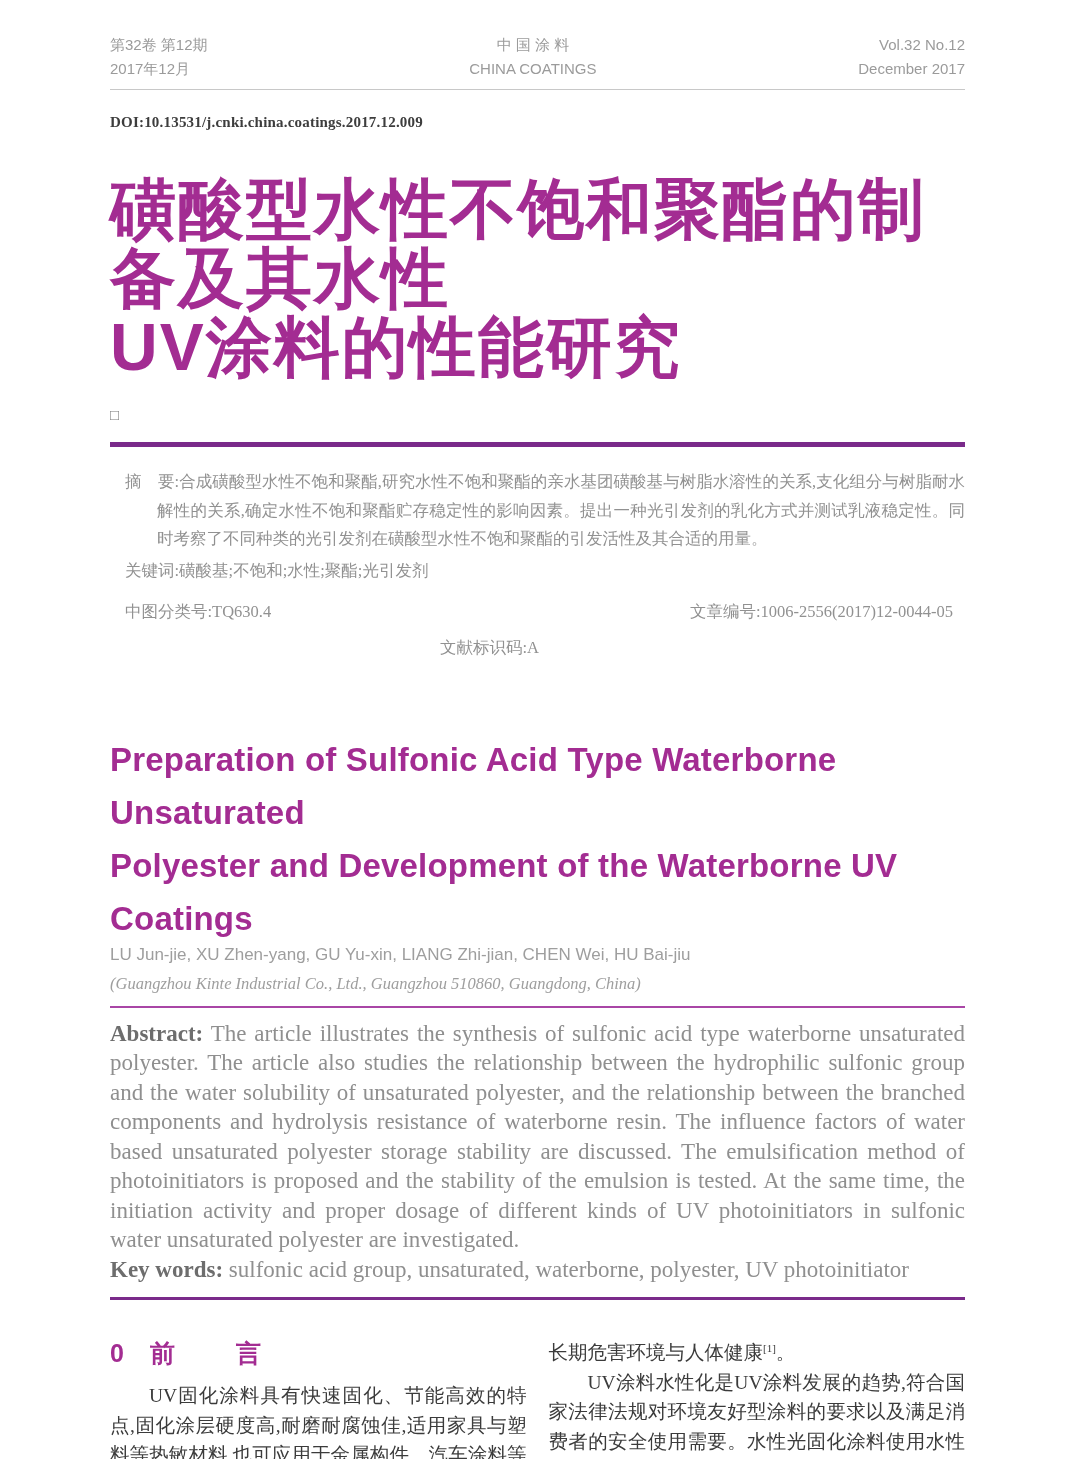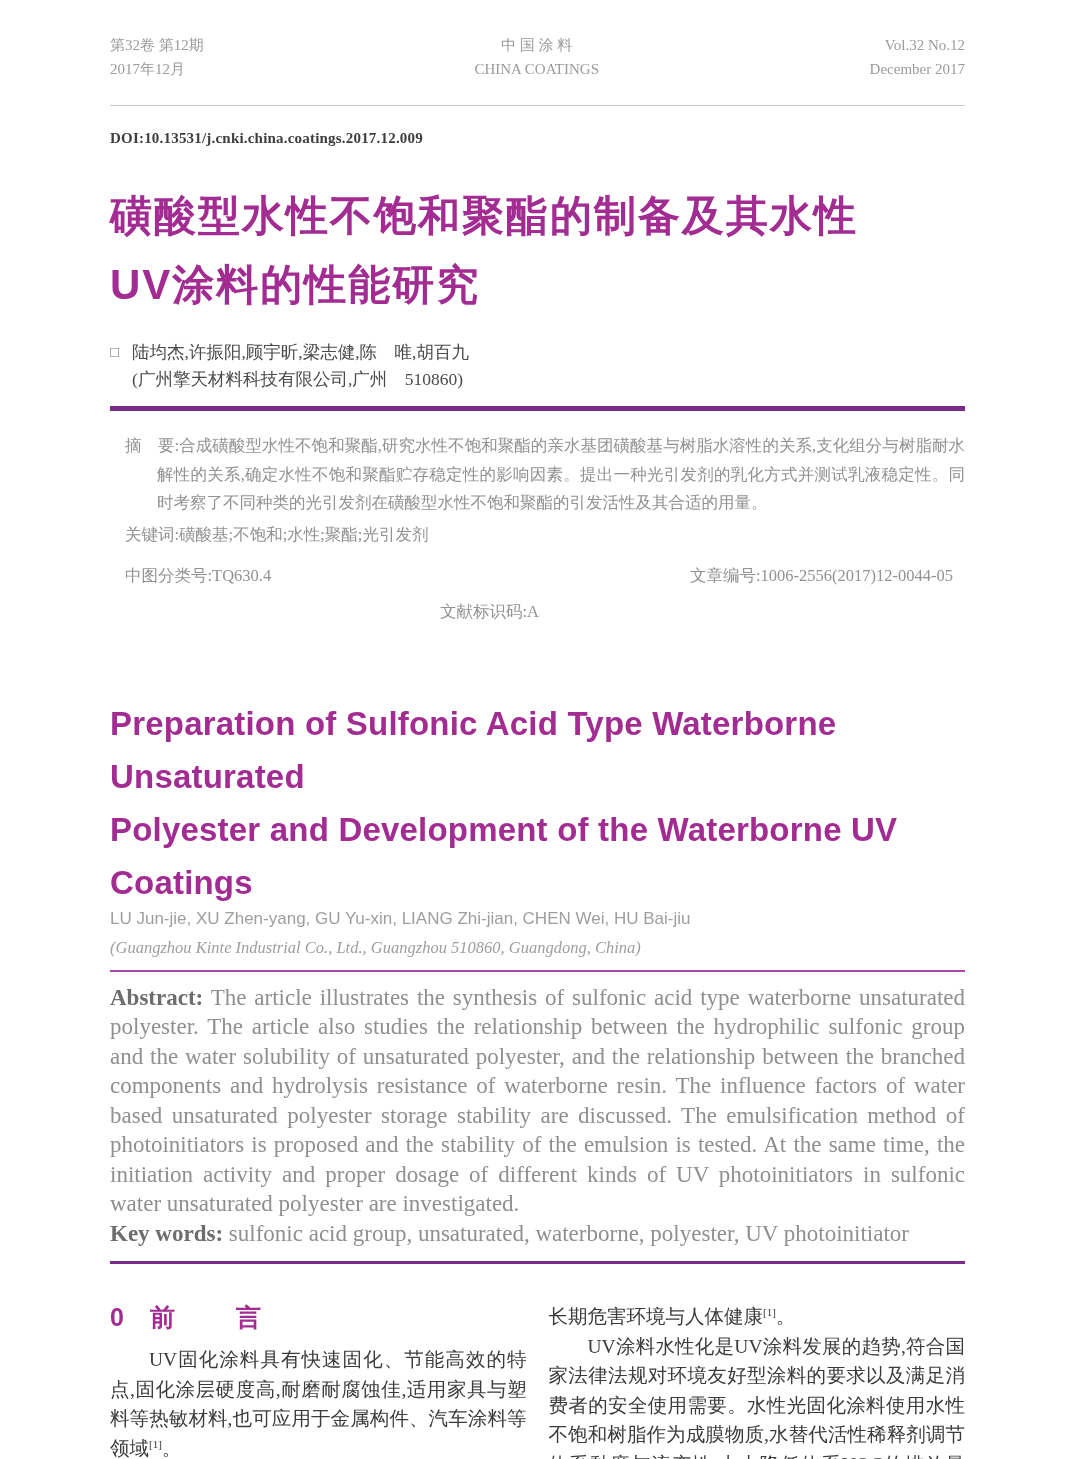--- a/index.html
+++ b/index.html
@@ -5,35 +5,35 @@
   * { margin:0; padding:0; box-sizing:border-box; }
   html,body { background:#e9e9e9; }
   .page {
     position:relative; width:1075px; height:1459px; margin:0 auto;
     background:#ffffff; overflow:hidden; padding:0 110px;
     font-family:"Liberation Serif","DejaVu Serif",serif; color:#3c3c3c;
   }
   
   .j-header {
     display:flex; justify-content:space-between; align-items:flex-end;
-    padding-top:33px; padding-bottom:24px; border-bottom:1px solid #c8c8c8;
-    color:#9b9b9b; font-family:Liberation Serif, serif;
+    padding-top:33px; padding-bottom:8px; border-bottom:1px solid #c8c8c8;
+    color:#9b9b9b; font-family:Liberation Sans, sans-serif;
     font-size:15px; line-height:24px;
   }
   .h-center { text-align:center; }
   .h-right  { text-align:right; }
   .doi {
     margin-top:24px; font-weight:700; font-size:15px; color:#3d3d3d;
     font-family:"Liberation Serif",serif; letter-spacing:.2px;
   }
   
   .title-cn {
-    margin-top:34px; color:#A32C92;
+    margin-top:44px; color:#A32C92;
     font-family:"Liberation Sans","DejaVu Sans",sans-serif;
-    font-weight:800; font-size:42px; line-height:69px; letter-spacing:2px;
+    font-weight:800; font-size:66px; line-height:69px; letter-spacing:2px;
   }
   .authors-cn { margin-top:20px; display:flex; gap:13px; color:#4a4a4a; font-size:17.5px; line-height:27px; }
   .cb-marker { color:#7a7a7a; font-size:15px; line-height:27px; }
   .rule-thick { margin-top:13px; height:5px; background:#7A2A8A; }
   
   .abstract-cn { margin-top:21px; margin-left:15px; color:#919191; font-size:16.5px; line-height:28.5px; text-align:justify; }
   .abstract-cn .hang { padding-left:32px; text-indent:-32px; }
   .kw-cn { margin-top:3px; }
   .clc-row { margin-top:13px; display:flex; color:#919191; }
   .clc-row .c1 { width:315px; }
@@ -84,24 +84,20 @@
   </div>
   <div class="doi">DOI:10.13531/j.cnki.china.coatings.2017.12.009</div>
 
   <h1 class="title-cn">
     <span>磺酸型水性不饱和聚酯的制备及其水性</span><br>
     <span>UV涂料的性能研究</span>
   </h1>
 
   <div class="authors-cn">
     <span class="cb-marker">□</span>
-    <div>
-      <div>陆均杰,许振阳,顾宇昕,梁志健,陈　唯,胡百九</div>
-      <div>(广州擎天材料科技有限公司,广州　510860)</div>
-    </div>
   </div>
 
   <div class="rule-thick"></div>
 
   <div class="abstract-cn">
     <p class="hang"><span class="lbl">摘　要:</span><span>合成磺酸型水性不饱和聚酯,研究水性不饱和聚酯的亲水基团磺酸基与树脂水溶性的关系,支化组分与树脂耐水解性的关系,确定水性不饱和聚酯贮存稳定性的影响因素。提出一种光引发剂的乳化方式并测试乳液稳定性。同时考察了不同种类的光引发剂在磺酸型水性不饱和聚酯的引发活性及其合适的用量。</span></p>
     <p class="kw-cn"><span>关键词:</span><span>磺酸基;不饱和;水性;聚酯;光引发剂</span></p>
     <div class="clc-row">
       <span class="c1"><span>中图分类号:</span><span>TQ630.4</span></span>
       <span class="c2"><span>文献标识码:</span><span>A</span></span>

